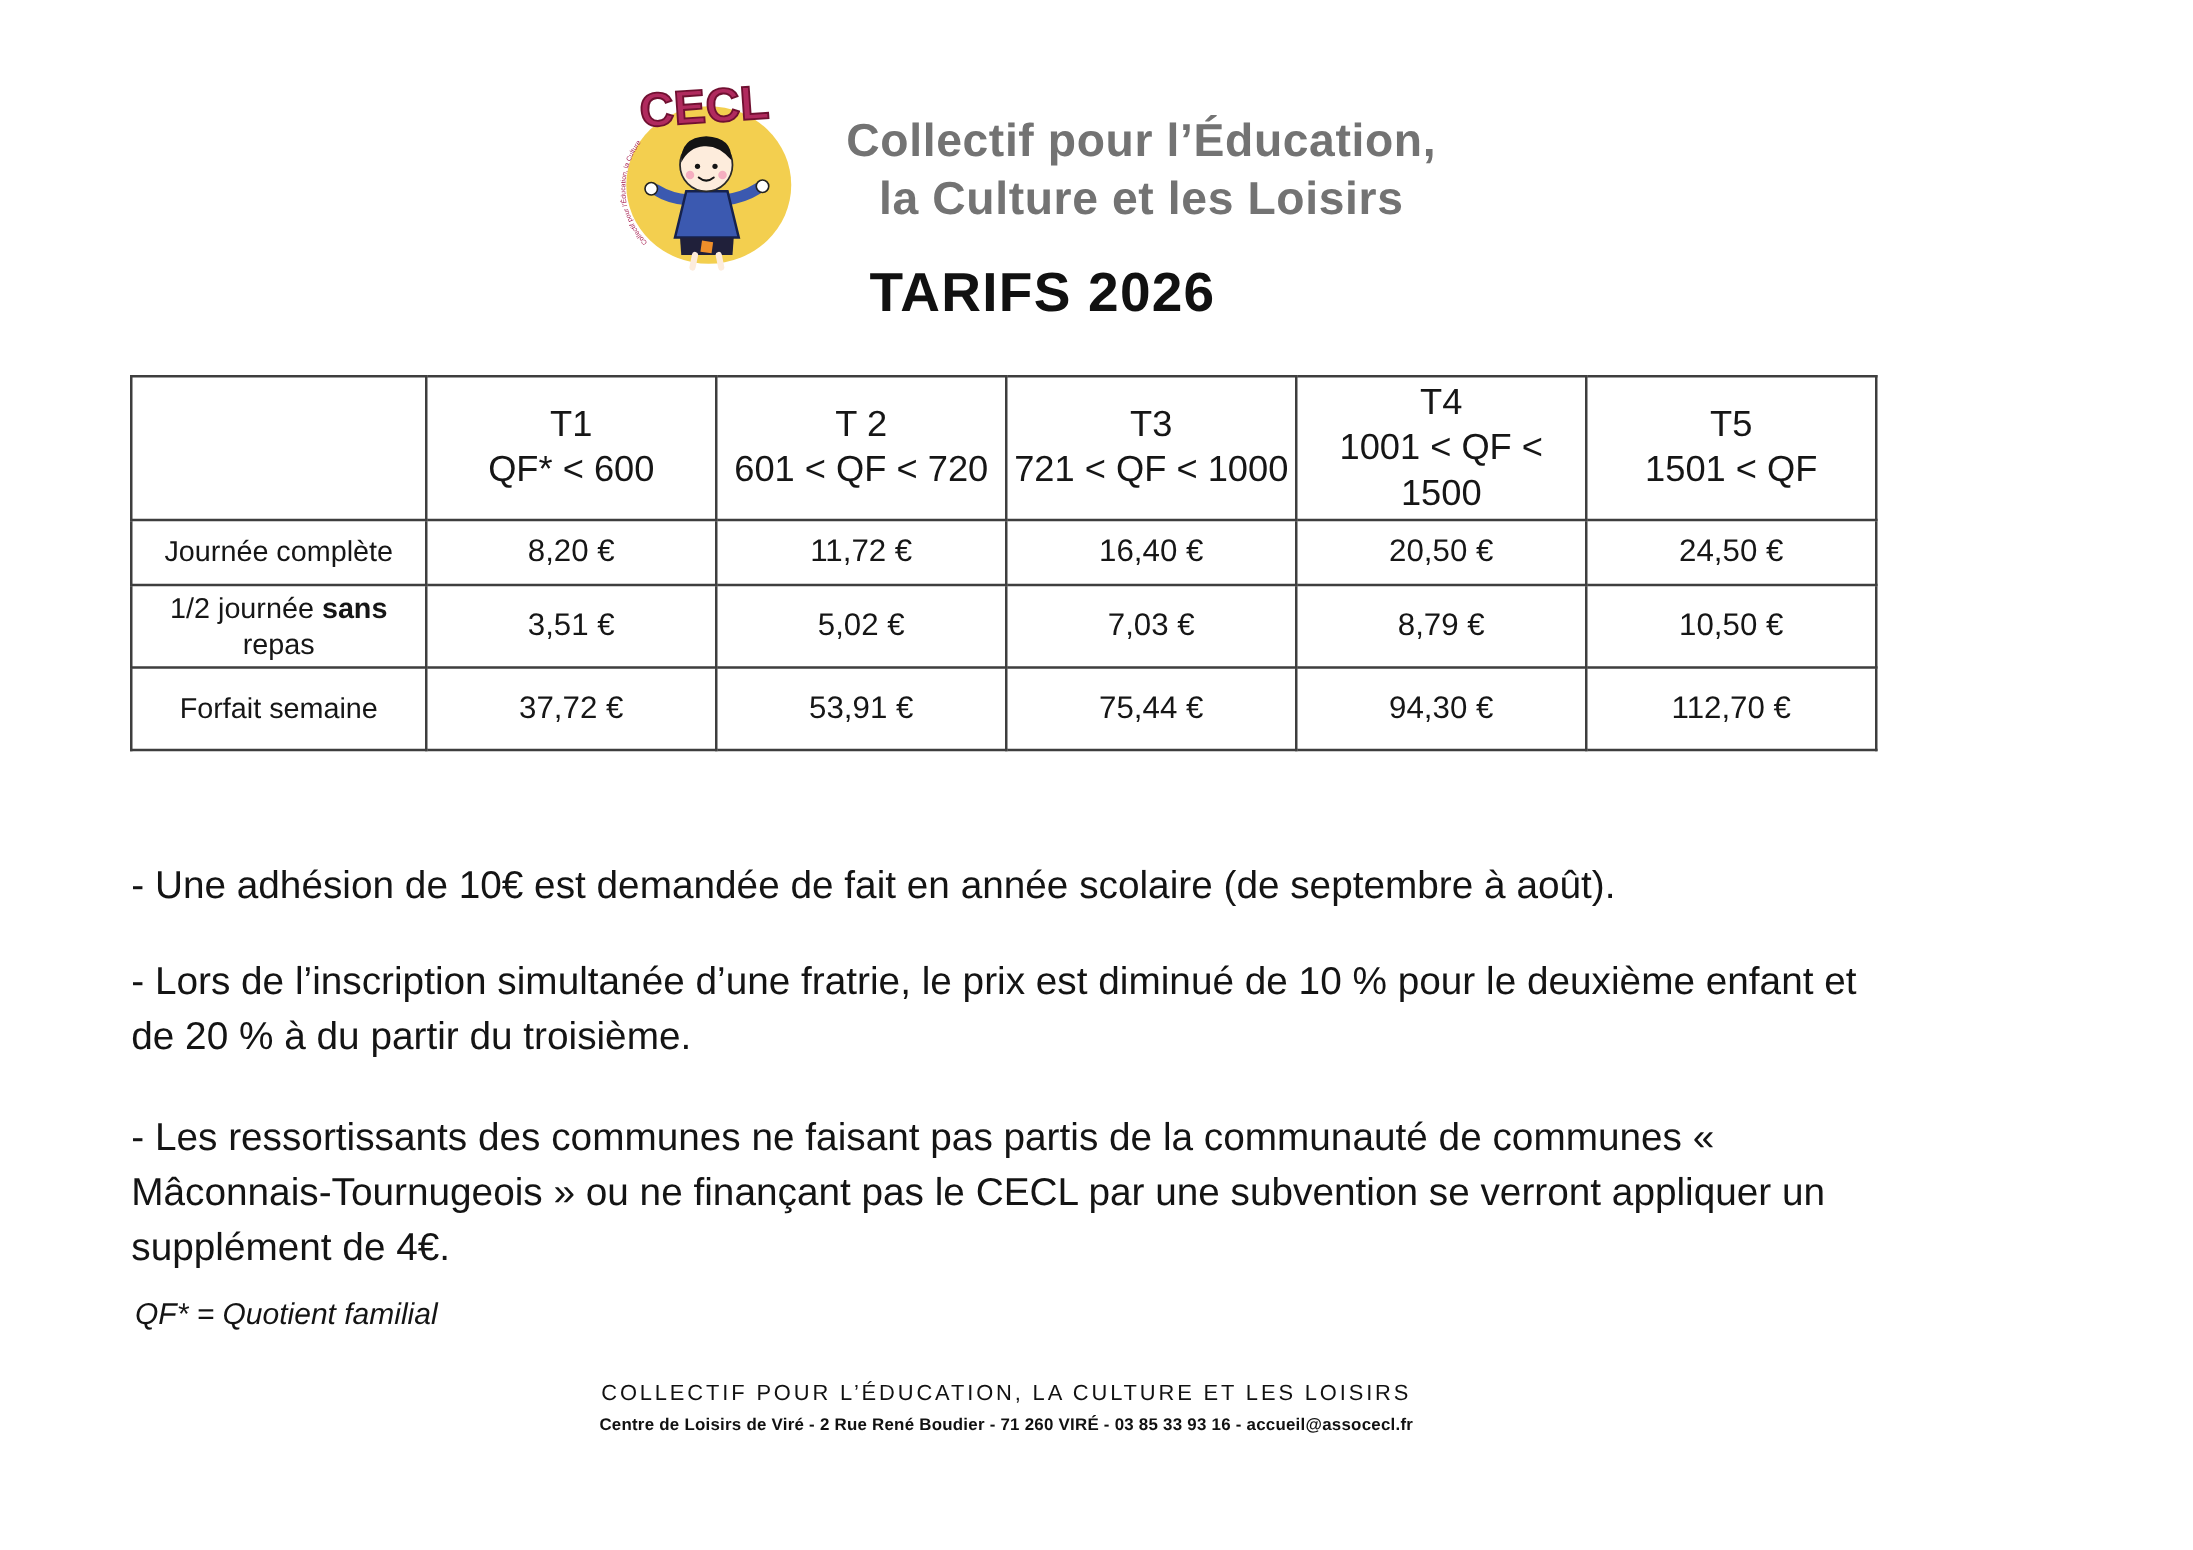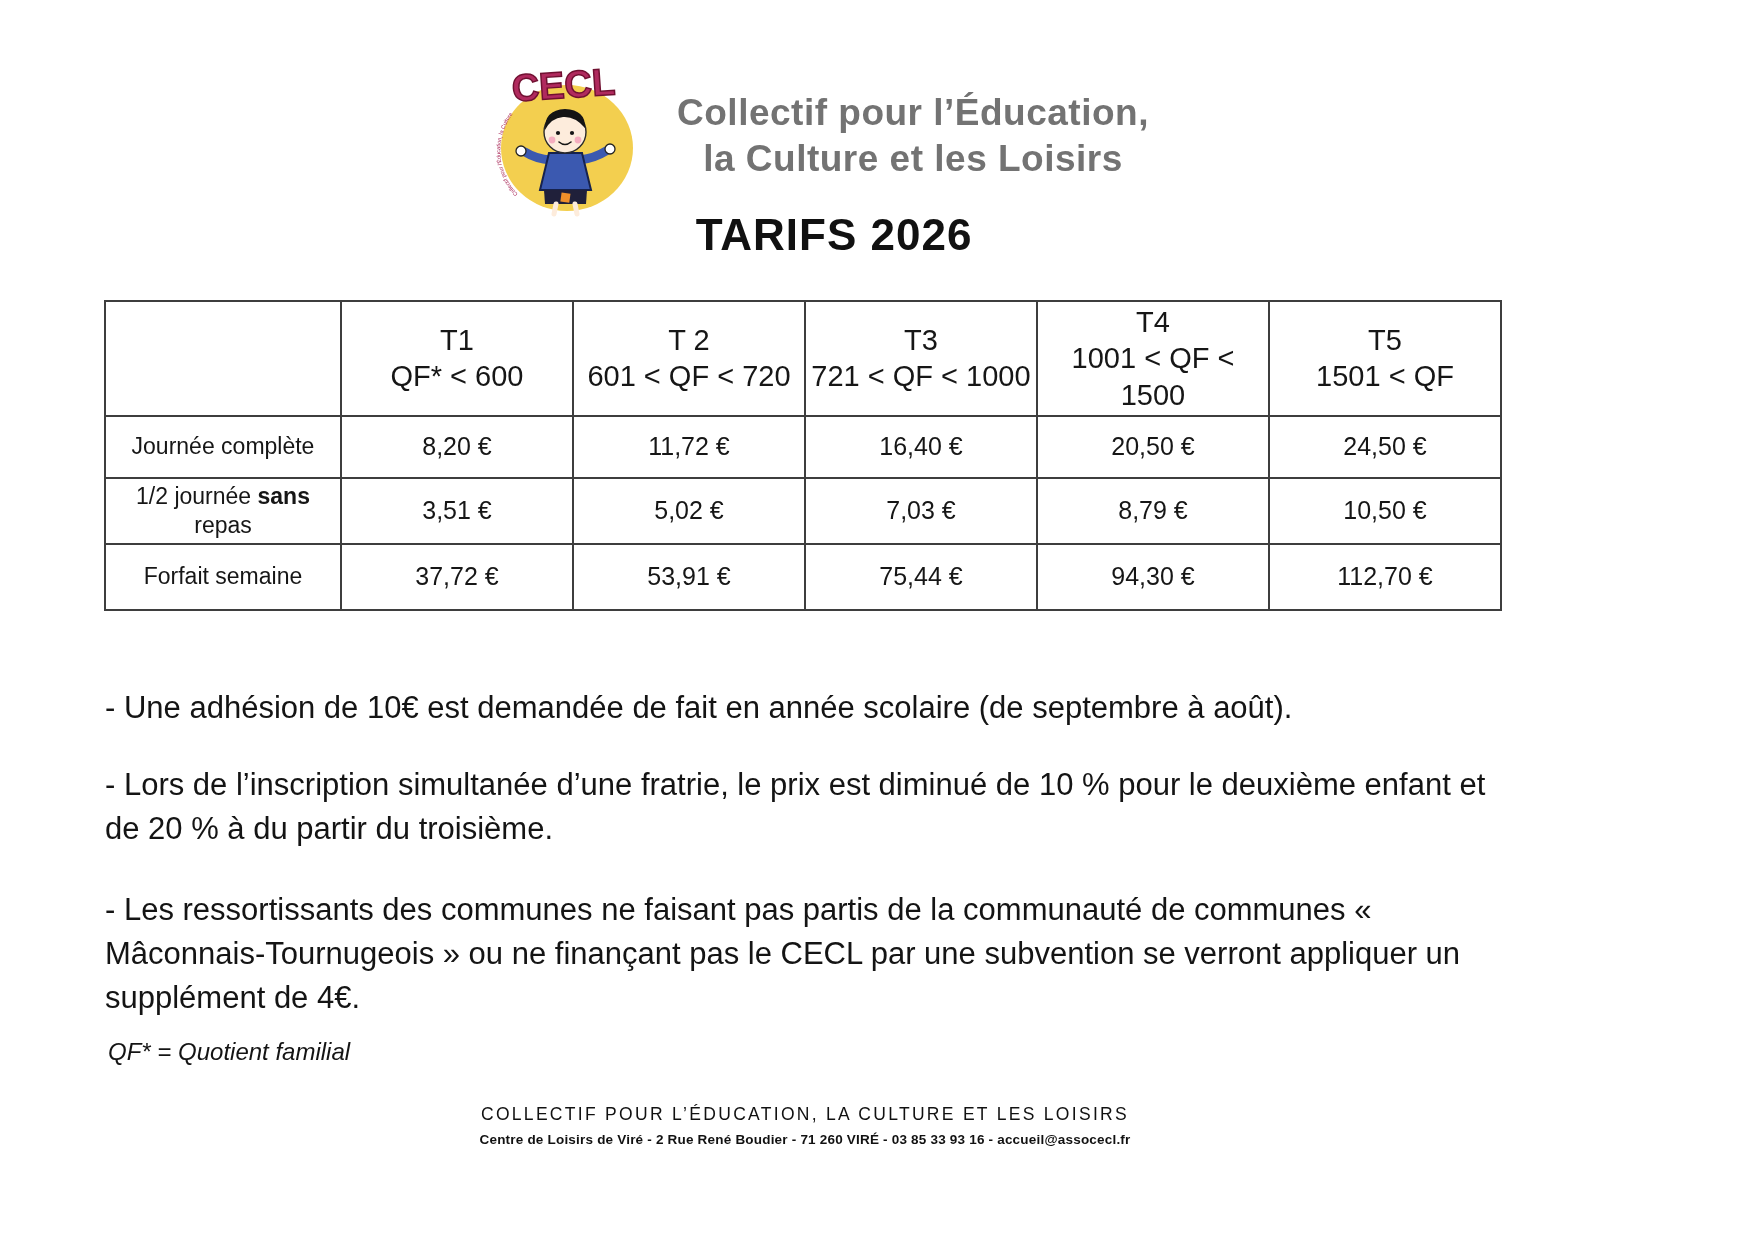--- a/index.html
+++ b/index.html
@@ -66,21 +66,21 @@
     height: 62px;
   }
   .tariff-table tbody td {
     font-size: 25px;
     font-weight: 400;
   }
   .tariff-table tbody td.row-label-cell {
     font-size: 23px;
     line-height: 1.25;
   }
-  .tariff-table tbody tr:nth-child(1) { height: 62px; margin-top: 33px; }
+  .tariff-table tbody tr:nth-child(1) { height: 52px; margin-top: 33px; }
   .tariff-table tbody tr:nth-child(2) { height: 66px; }
   .tariff-table tbody tr:nth-child(3) { height: 66px; padding-left: 40px; }
   .tariff-table tbody tr:nth-child(4) { height: 61px; }
 
   
   .notes {
     position: absolute;
     top: 686px; left: 105px;
     width: 1400px;
     font-size: 31px;

